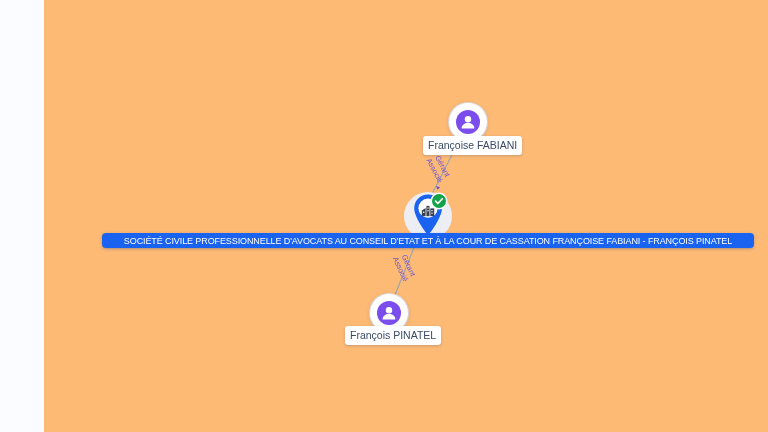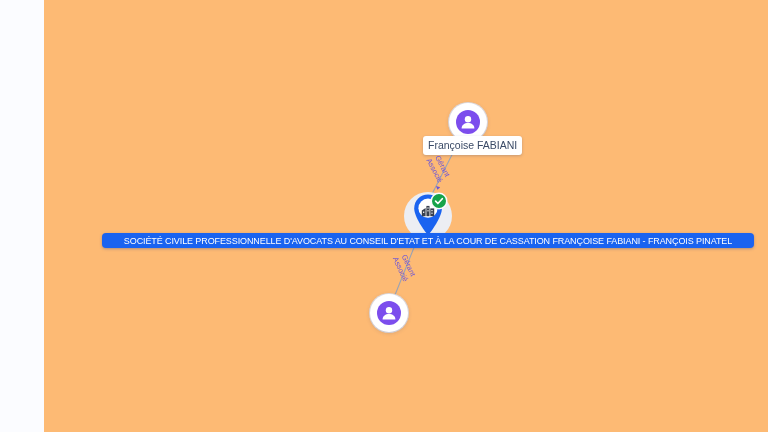--- a/index.html
+++ b/index.html
@@ -196,14 +196,15 @@
 
   <div class="person-node" style="left:326px; top:294px;">
     <div class="person-halo"></div>
     <div class="person-avatar">
       <svg width="24" height="24" viewBox="0 0 24 24">
         <circle cx="12" cy="9.3" r="3.2" fill="#ffffff"></circle>
         <path d="M5.6 18.4c0-3.5 2.9-5.4 6.4-5.4s6.4 1.9 6.4 5.4z" fill="#ffffff"></path>
       </svg>
     </div>
   </div>
+  <div class="node-label" style="left:301px; top:326px;">François PINATEL</div>
 
 </div>
 
 </body></html>

